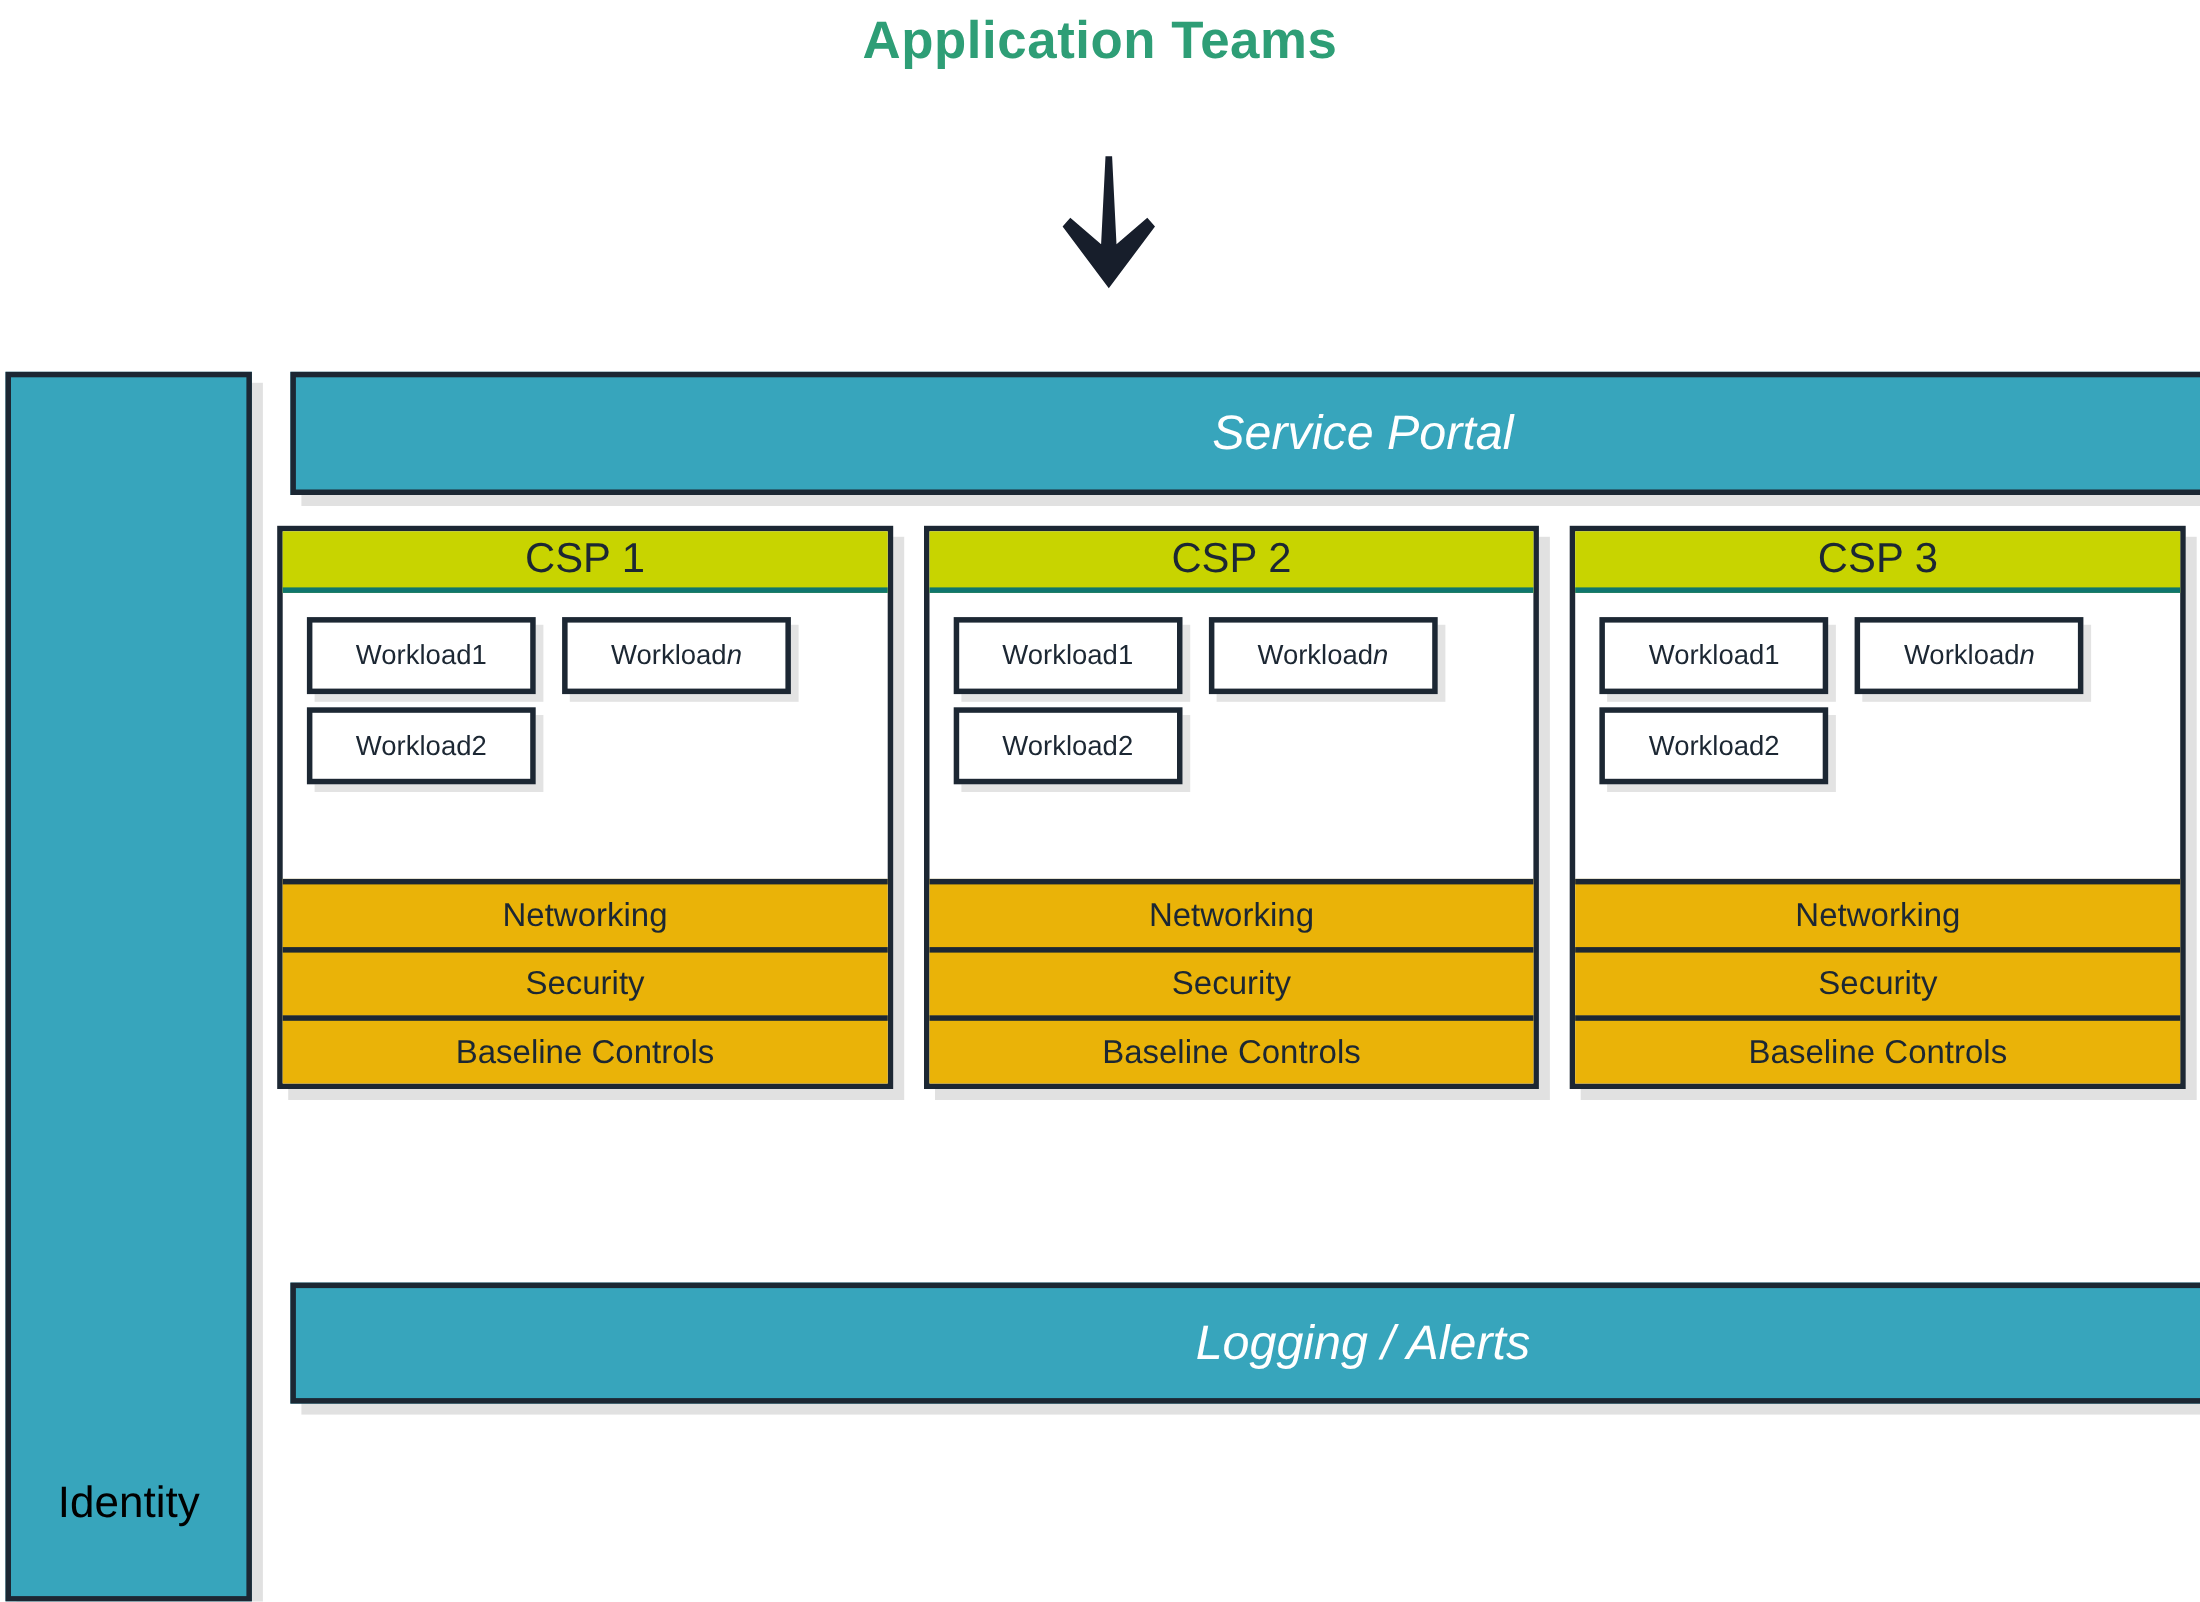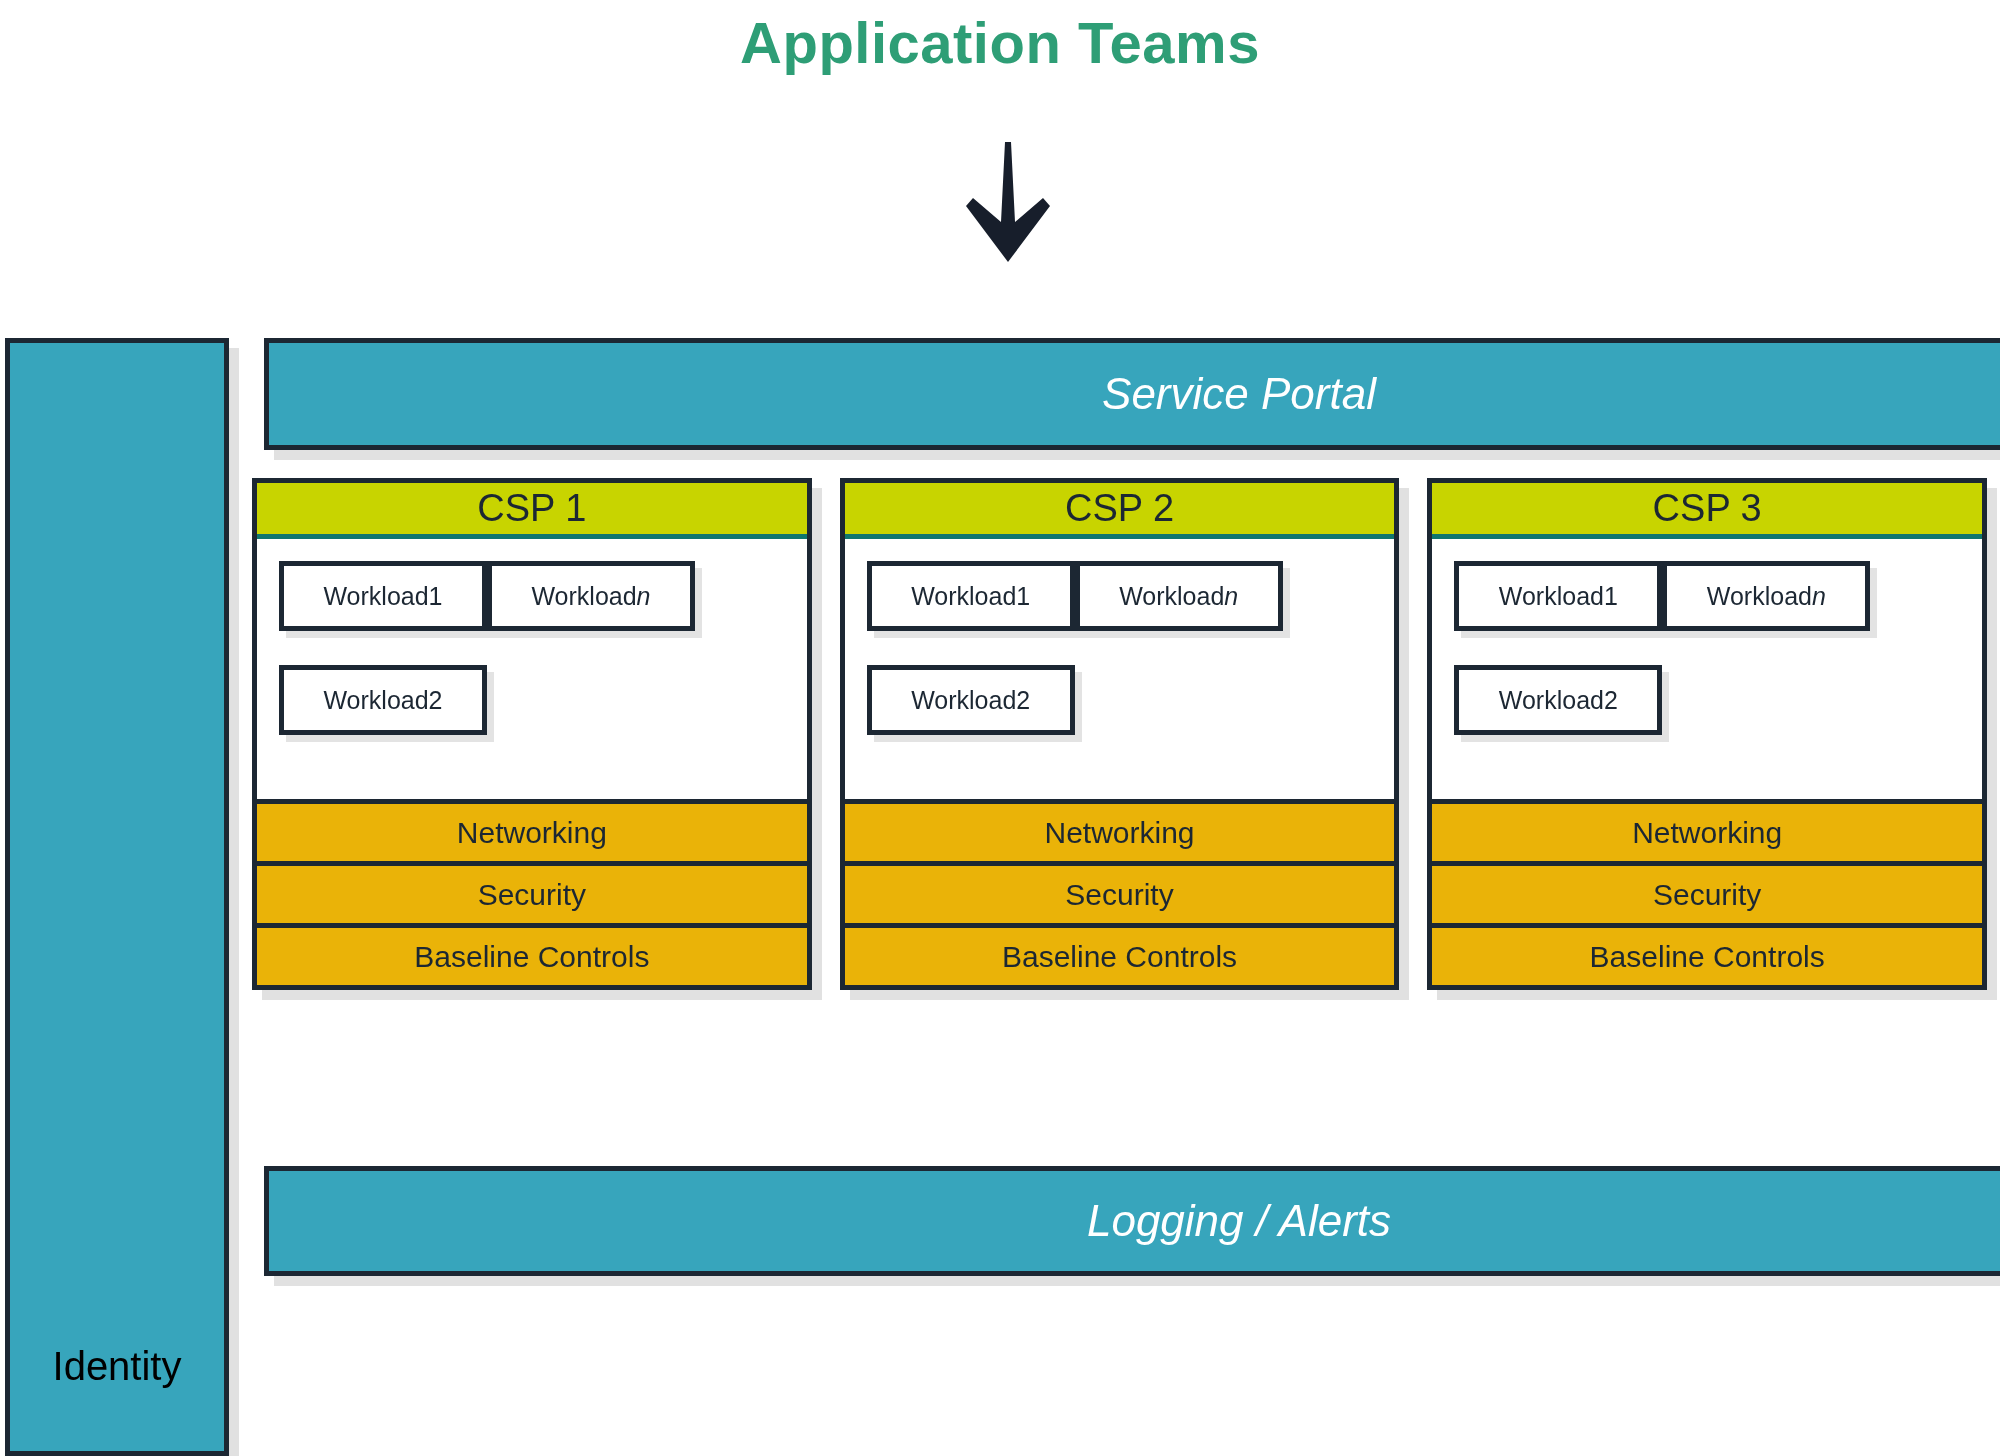--- a/index.html
+++ b/index.html
@@ -17,21 +17,21 @@
 
   
   #title-block {
     position: absolute;
     left: 0;
     top: 14px;
     width: 2000px;
     text-align: center;
   }
   #page-title {
-    font-size: 58px;
+    font-size: 48px;
     font-weight: bold;
     color: #2E9E76;
     letter-spacing: 0.5px;
     line-height: 1.0;
     display: inline-block;
   }
 
   
   #flow-arrow {
     position: absolute;
@@ -133,21 +133,22 @@
     font-size: 38px;
   }
   .csp-workloads {
     box-sizing: border-box;
     flex: 1 1 auto;
     position: relative;
     padding: 22px 0 0 22px;
   }
   .wl-row {
     display: flex;
-    margin-bottom: 34px;
+    gap: 24px;
+    margin-bottom: 12px;
   }
   .workload-box {
     box-sizing: border-box;
     border: 5px solid #1C2733;
     background: #ffffff;
     box-shadow: 7px 7px 0 0 rgba(200,200,200,0.5);
     width: 208px;
     height: 70px;
     display: flex;
     align-items: center;

